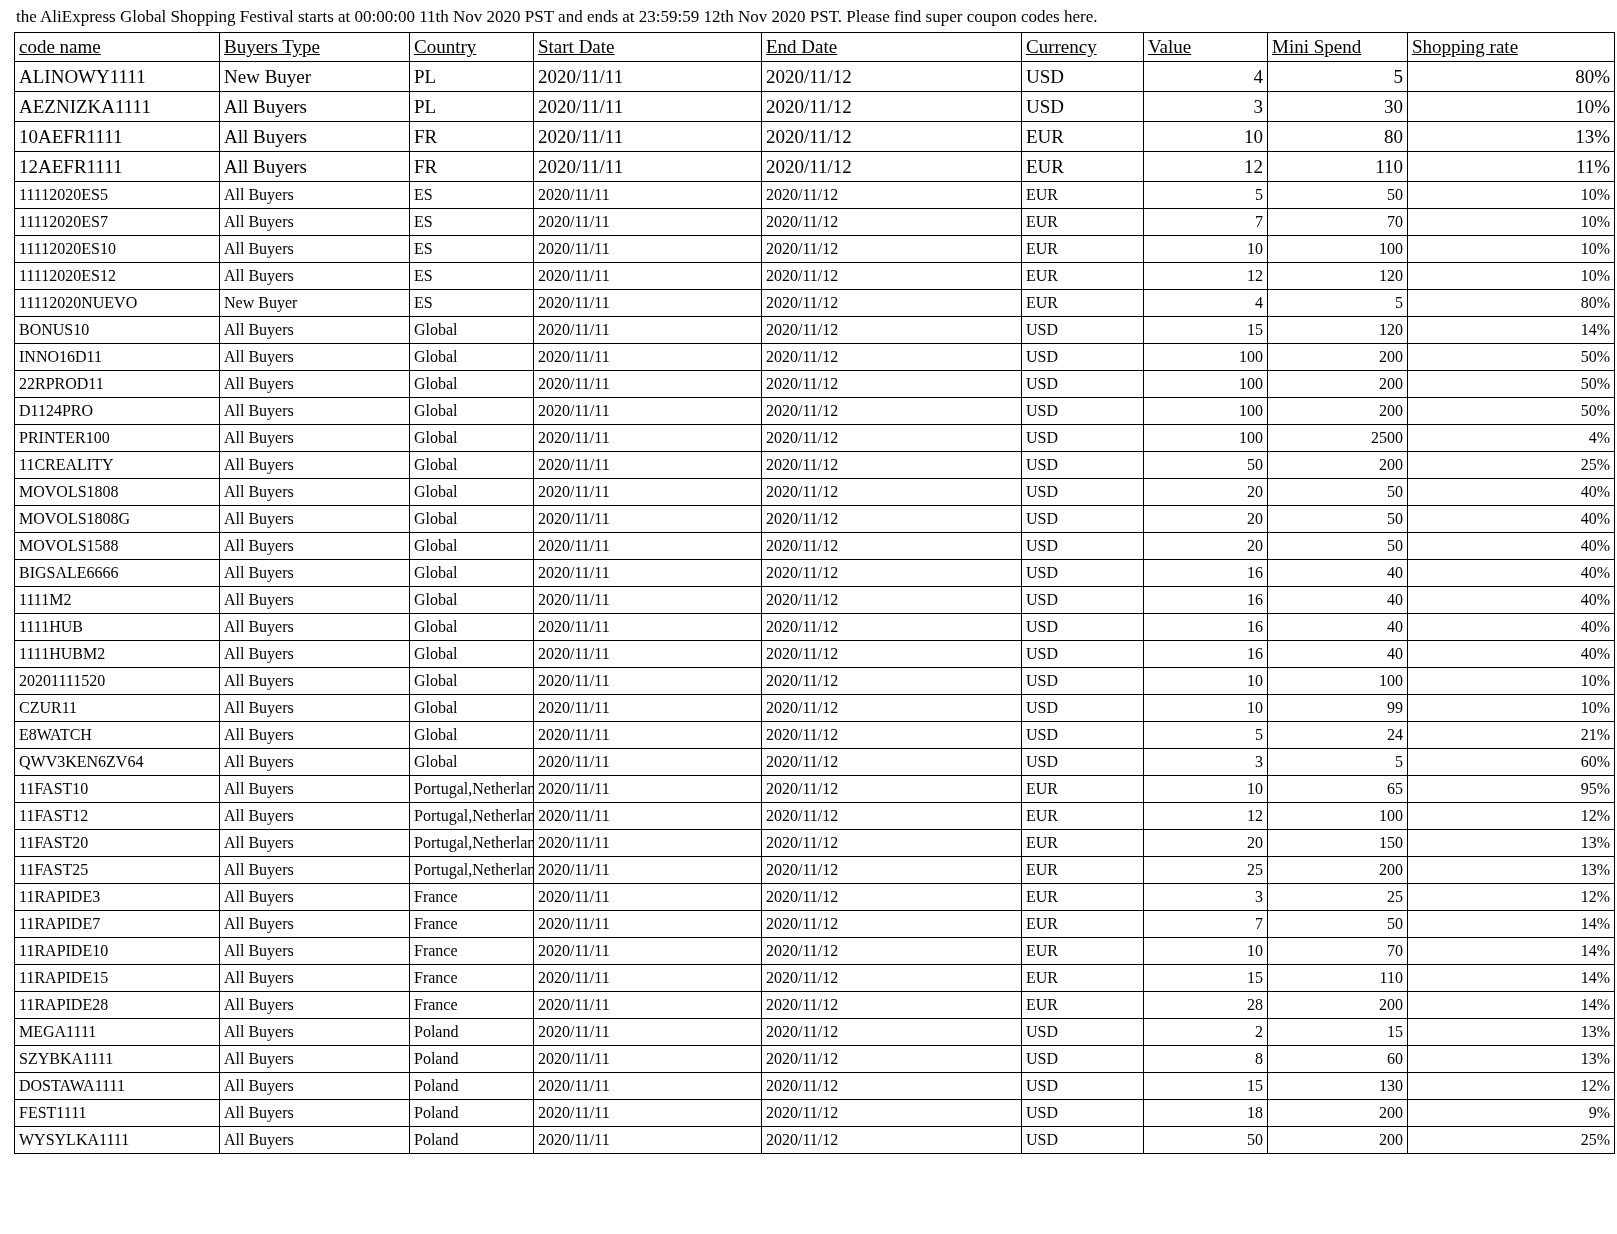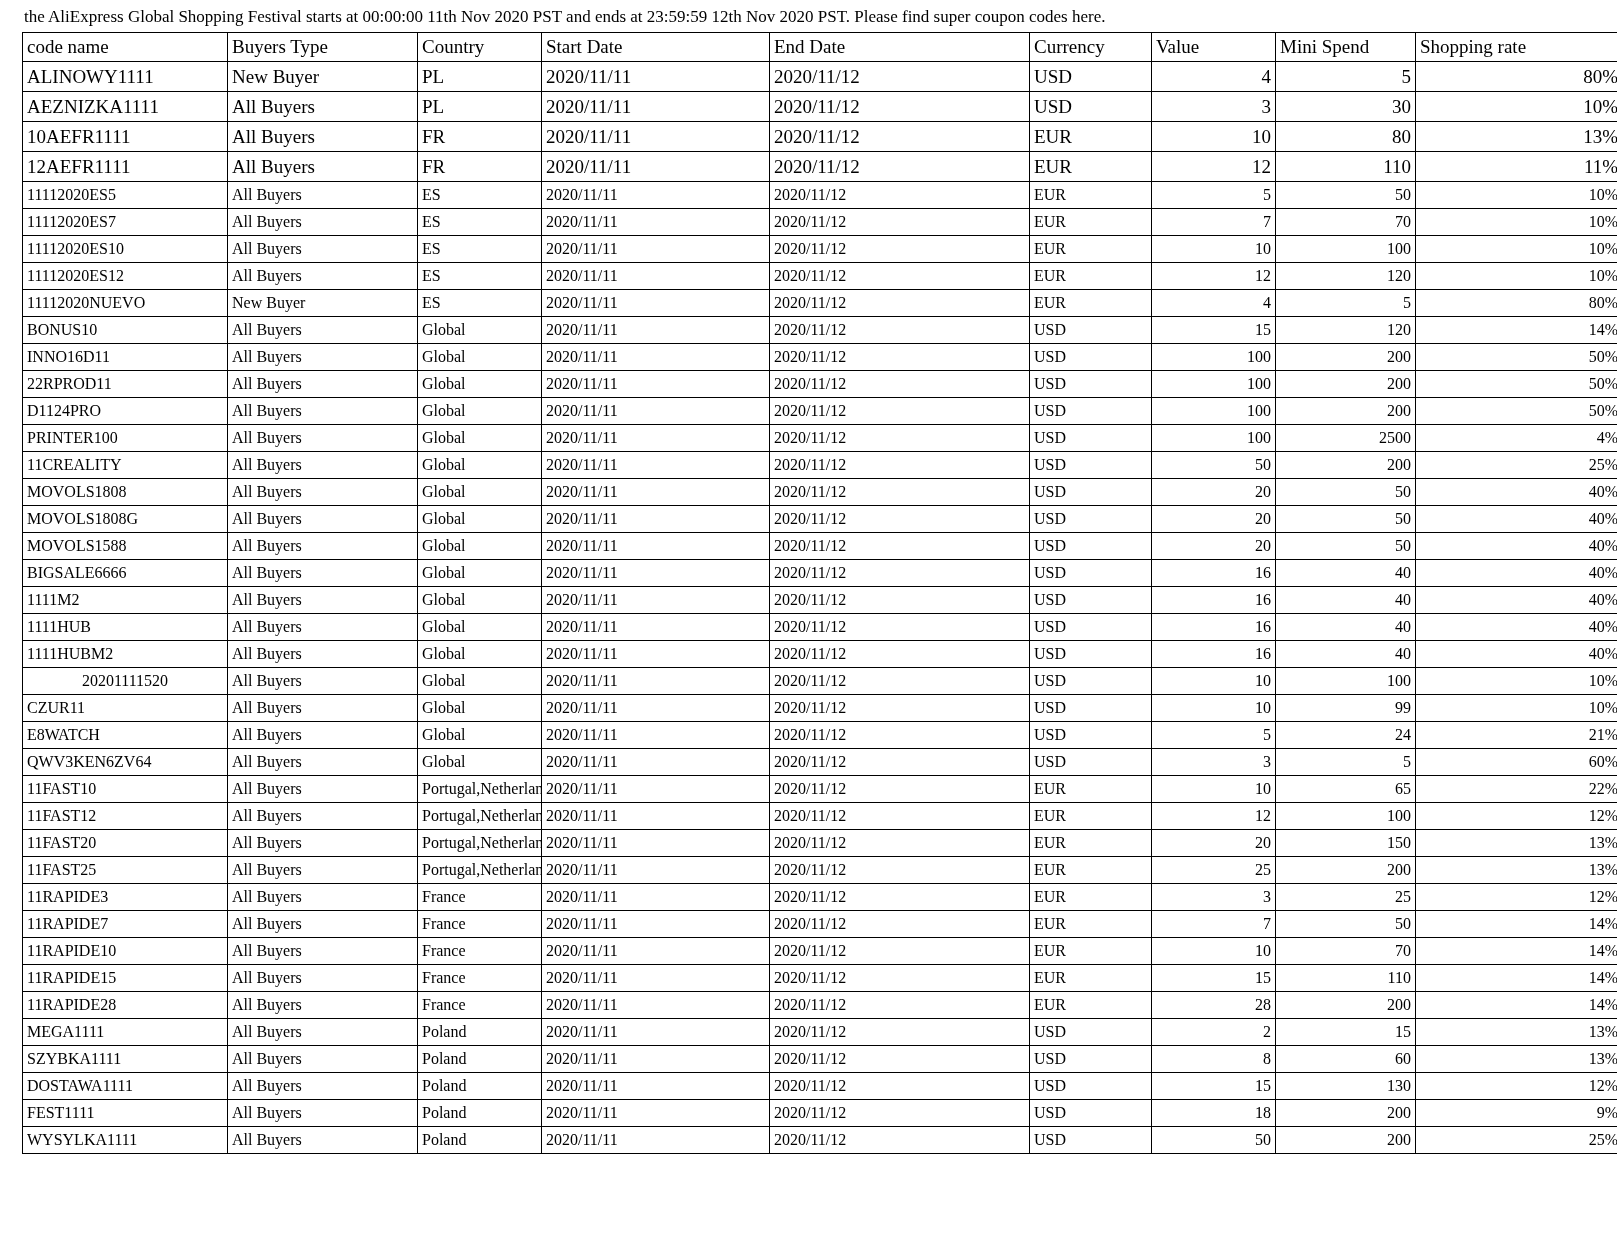--- a/index.html
+++ b/index.html
@@ -8,21 +8,21 @@
     background: #ffffff;
   }
   body {
     width: 1617px;
     font-family: "Liberation Serif", serif;
     color: #000000;
   }
   .page {
     width: 1617px;
     box-sizing: border-box;
-    padding: 4px 6px 0 22px;
+    padding: 4px 6px 0 14px;
   }
   .intro {
     font-family: "Liberation Serif", serif;
     font-size: 17px;
     line-height: 22px;
     margin: 2px 0 4px 2px;
     white-space: nowrap;
   }
   table.coupons {
     border-collapse: collapse;
@@ -38,37 +38,38 @@
     white-space: nowrap;
     text-overflow: clip;
     vertical-align: middle;
     font-weight: normal;
   }
   thead th {
     font-size: 19px;
     line-height: 24px;
     text-align: left;
     height: 26px;
+    text-decoration: underline;
   }
   tbody td {
     font-size: 16px;
     line-height: 22px;
     height: 24px;
   }
   tbody tr.big td {
     font-size: 19px;
     line-height: 25px;
     height: 27px;
     margin-top: 39px;
   }
   td.num {
     text-align: right;
   }
   td.code-right {
-    text-align: center;
+    text-align: left;
   }
   
   col.c-code      { width: 205px; }
   col.c-buyers    { width: 190px; }
   col.c-country   { width: 124px; }
   col.c-start     { width: 228px; }
   col.c-end       { width: 260px; }
   col.c-currency  { width: 122px; }
   col.c-value     { width: 124px; }
   col.c-mini      { width: 140px; }
@@ -395,21 +396,21 @@
         </tr>
         <tr class="">
           <td>11FAST10</td>
           <td>All Buyers</td>
           <td>Portugal,Netherlands</td>
           <td>2020/11/11</td>
           <td>2020/11/12</td>
           <td>EUR</td>
           <td class="num">10</td>
           <td class="num">65</td>
-          <td class="num">22%</td>
+          <td class="num">95%</td>
         </tr>
         <tr class="">
           <td>11FAST12</td>
           <td>All Buyers</td>
           <td>Portugal,Netherlands</td>
           <td>2020/11/11</td>
           <td>2020/11/12</td>
           <td>EUR</td>
           <td class="num">12</td>
           <td class="num">100</td>

